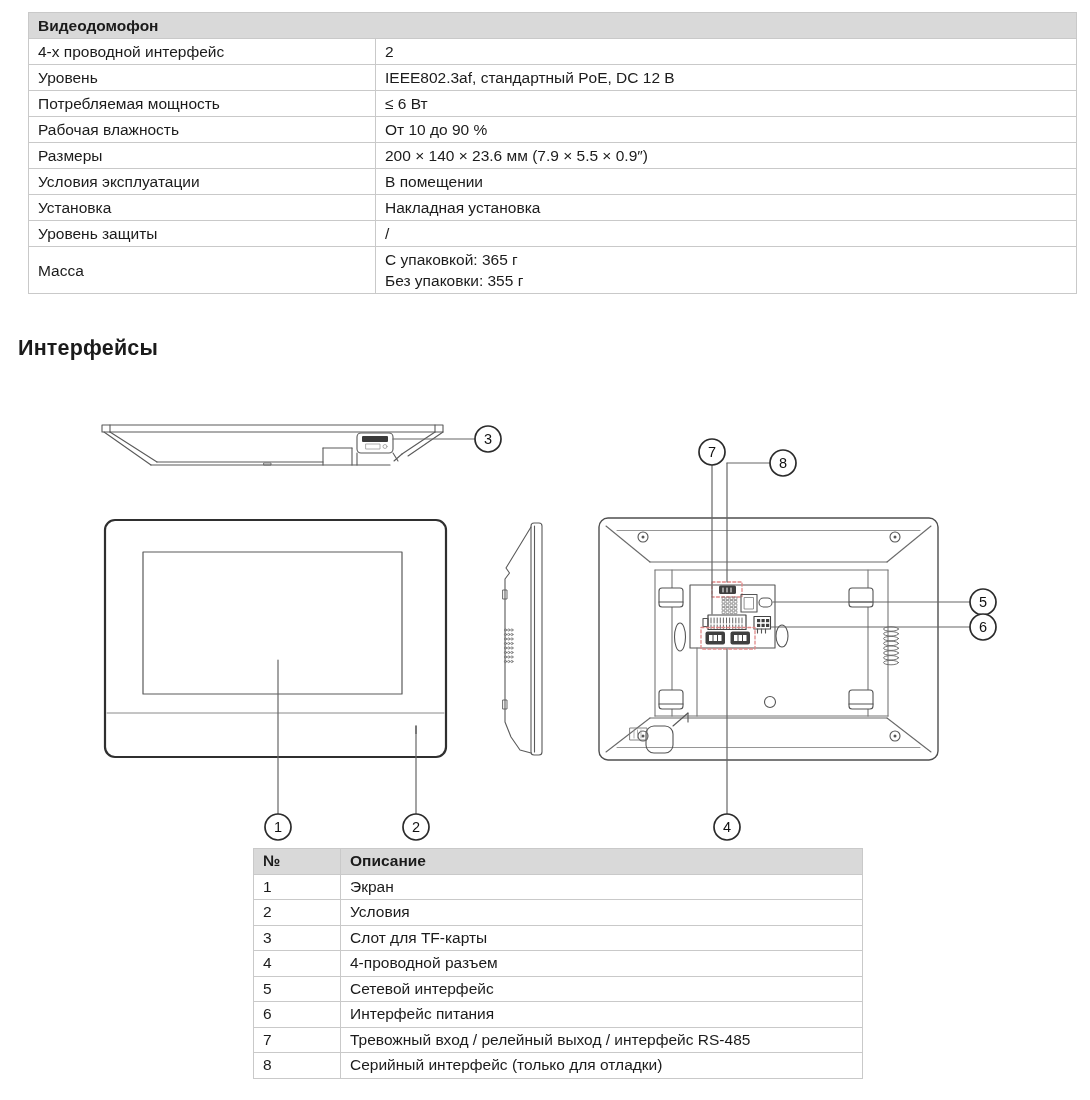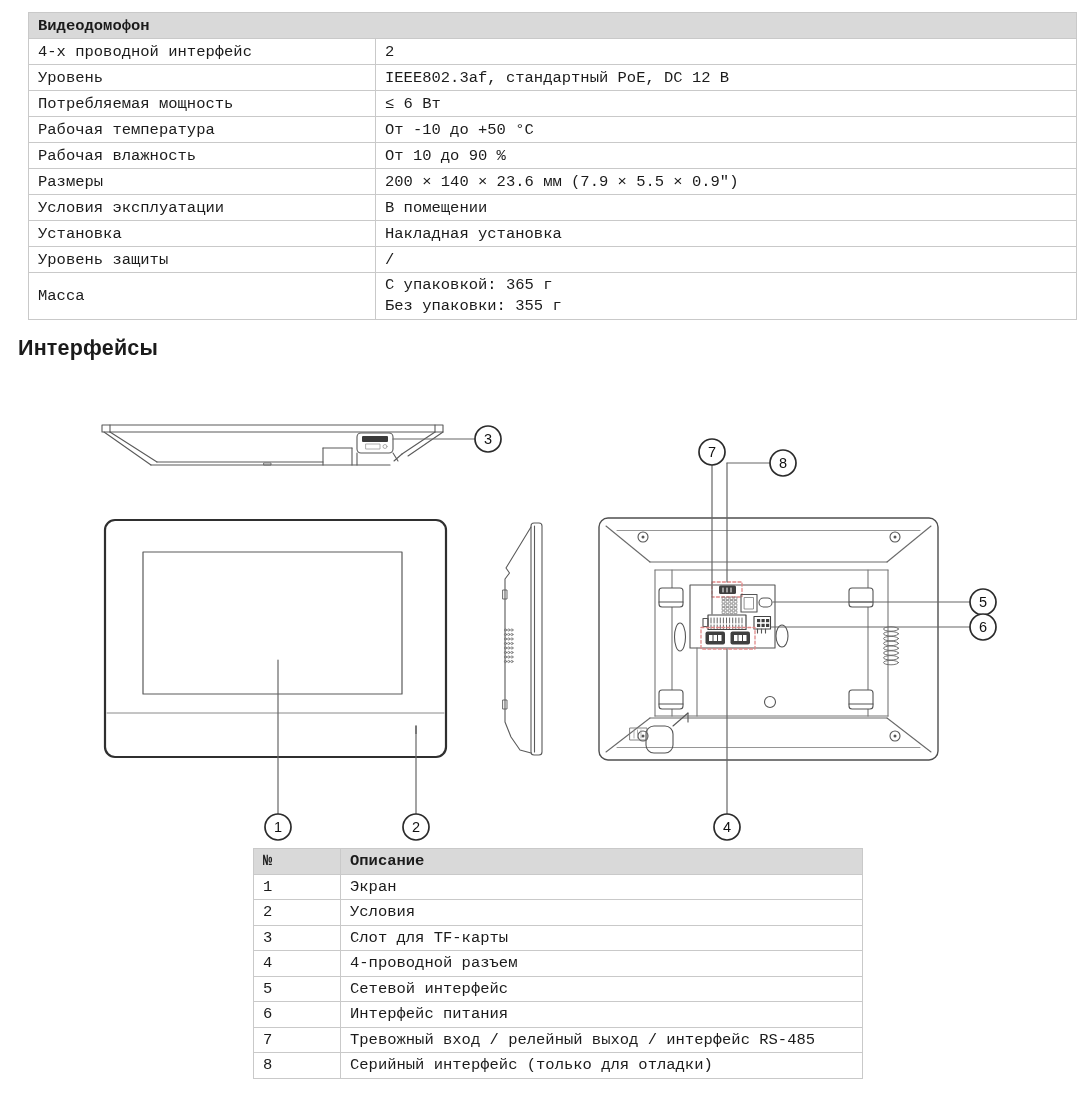--- a/index.html
+++ b/index.html
@@ -1,21 +1,21 @@
 <!DOCTYPE html>
 <html><head>
 <meta charset="utf-8">
 <style>
   html,body{margin:0;padding:0;}
   body{
     width:1090px;height:1100px;background:#ffffff;position:relative;
     font-family:"Liberation Sans",sans-serif;color:#1b1b1b;overflow:hidden;
   }
   
-  table{border-collapse:collapse;table-layout:fixed;font-family:Liberation Mono, monospace;}
+  table{border-collapse:collapse;table-layout:fixed;}
   .spec-table{position:absolute;left:28px;top:12px;width:1049px;}
   .spec-table td,.spec-table th{
     border:1px solid #c9c9c9;font-size:15.5px;padding:1px 9px;height:23px;
     vertical-align:middle;text-align:left;white-space:nowrap;overflow:hidden;
   }
   .spec-table th.tbl-header{background:#d9d9d9;font-weight:bold;}
   .spec-table .mass-cell{height:44px;line-height:21px;}
   
   .section-title{
     position:absolute;left:18px;top:336px;font-size:21.5px;font-weight:bold;
@@ -48,24 +48,20 @@
     <td>4-х проводной интерфейс</td>
     <td>2</td>
   </tr>
   <tr>
     <td>Уровень</td>
     <td>IEEE802.3af, стандартный PoE, DC 12 В</td>
   </tr>
   <tr>
     <td>Потребляемая мощность</td>
     <td>≤ 6 Вт</td>
-  </tr>
-  <tr>
-    <td>Рабочая температура</td>
-    <td>От -10 до +50 °C</td>
   </tr>
   <tr>
     <td>Рабочая влажность</td>
     <td>От 10 до 90 %</td>
   </tr>
   <tr>
     <td>Размеры</td>
     <td>200 × 140 × 23.6 мм (7.9 × 5.5 × 0.9″)</td>
   </tr>
   <tr>

